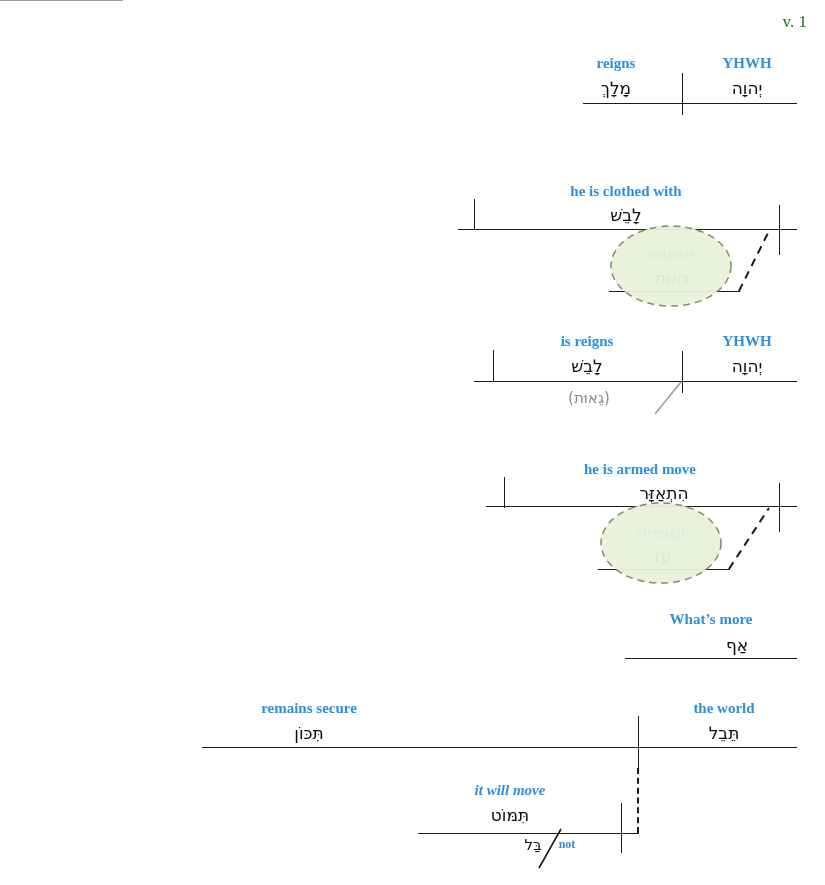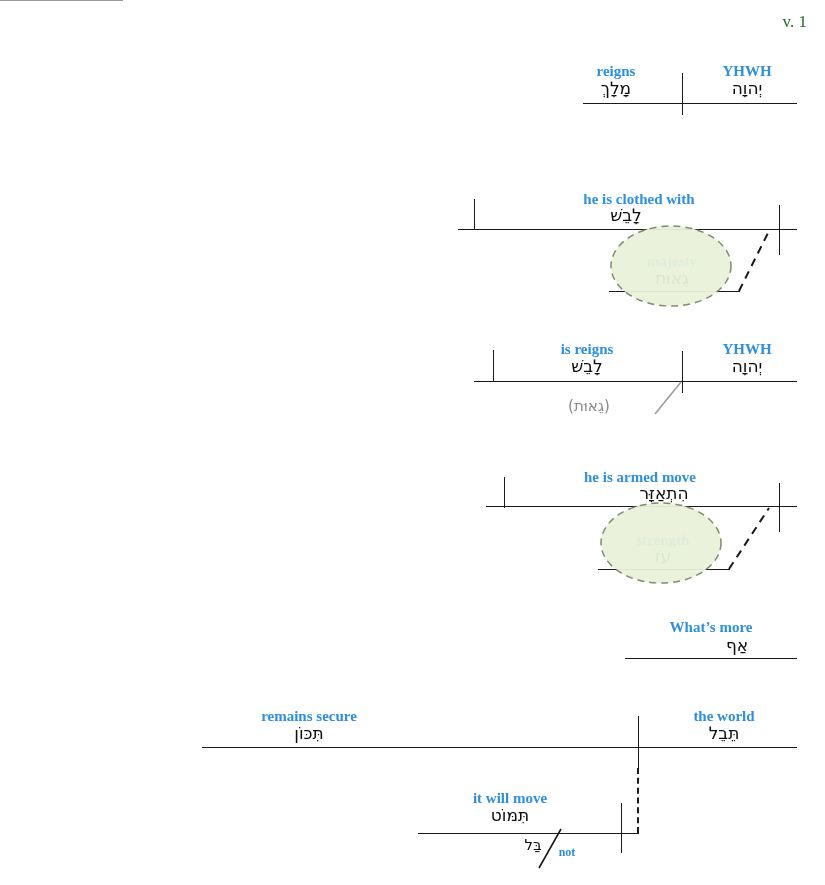--- a/index.html
+++ b/index.html
@@ -20,21 +20,20 @@
   }
   
   .gloss {
     position: absolute;
     color: #2e8fe0;
     font-family: "Liberation Serif", serif;
     font-weight: bold;
     font-size: 15px;
     white-space: nowrap;
     text-align: right;
-    margin-top: 8px;
   }
   .hebrew {
     position: absolute;
     color: #0d0d0d;
     font-family: "DejaVu Sans", sans-serif;
     font-size: 17px;
     direction: rtl;
     white-space: nowrap;
     text-align: left;
   }
@@ -98,42 +97,42 @@
 
     <div class="gloss centered" style="left:747px; top:55px;">YHWH</div>
     <div class="hebrew centered" style="left:747px; top:78px;">יְהוָה</div>
   </div>
 
   <div>
     <div class="hline" style="left:458px; top:229px; width:339px;"></div>
     <div class="vline" style="left:474px; top:199px; height:31px;"></div>
     <div class="vline" style="left:779px; top:205px; height:50px;"></div>
 
-    <div class="gloss centered" style="left:639px; top:183px;">he is clothed with</div>
+    <div class="gloss centered" style="left:626px; top:183px;">he is clothed with</div>
     <div class="hebrew centered" style="left:626px; top:205px;">לָבֵשׁ</div>
 
     <div class="hline" style="left:609px; top:291px; width:131px;"></div>
 
     <div class="gloss centered" style="left:672px; top:245px;">majesty</div>
     <div class="hebrew centered" style="left:672px; top:268px;">גֵאוּת</div>
   </div>
 
   <div>
     <div class="hline" style="left:474px; top:381px; width:323px;"></div>
     <div class="vline" style="left:493px; top:350px; height:32px;"></div>
     <div class="vline" style="left:682px; top:351px; height:42px;"></div>
 
     <div class="gloss centered" style="left:587px; top:333px;">is reigns</div>
     <div class="hebrew centered" style="left:587px; top:356px;">לָבֵשׁ</div>
 
     <div class="gloss centered" style="left:747px; top:333px;">YHWH</div>
     <div class="hebrew centered" style="left:747px; top:356px;">יְהוָה</div>
 
     <div class="hline-ghost" style="left:533px; top:414px; width:123px;"></div>
-    <div class="hebrew hebrew-sm hebrew-ghost centered" style="left:589px; top:389px;margin-top:8px;">(גֵאוּת)</div>
+    <div class="hebrew hebrew-sm hebrew-ghost centered" style="left:589px; top:389px;">(גֵאוּת)</div>
   </div>
 
   <div>
     <div class="hline" style="left:486px; top:506px; width:311px;"></div>
     <div class="vline" style="left:504px; top:477px; height:31px;"></div>
     <div class="vline" style="left:779px; top:483px; height:49px;"></div>
 
     <div class="gloss centered" style="left:640px; top:461px;">he is armed move</div>
     <div class="hebrew centered" style="left:664px; top:483px;">הִתְאַזָּר</div>
 
@@ -158,21 +157,21 @@
 
     <div class="gloss centered" style="left:724px; top:700px;">the world</div>
     <div class="hebrew centered" style="left:724px; top:723px;">תֵּבֵל</div>
   </div>
 
   <div>
     <div class="vline-dashed" style="left:637px; top:768px; height:65px;"></div>
     <div class="hline" style="left:418px; top:833px; width:221px;"></div>
     <div class="vline" style="left:621px; top:803px; height:50px;"></div>
 
-    <div class="gloss centered" style="left:510px; top:782px;">it will move</div>
+    <div class="gloss centered" style="left:510px; top:782px;font-style:italic;">it will move</div>
     <div class="hebrew centered" style="left:510px; top:805px;">תִּמּוֹט</div>
 
     <div class="hebrew hebrew-sm centered" style="left:533px; top:836px;">בַּל</div>
     <div class="gloss centered" style="left:567px; top:837px; font-size:12px;">not</div>
   </div>
 
   <svg class="svg-layer" viewBox="0 0 825 885" xmlns="http://www.w3.org/2000/svg">
 
     <ellipse cx="671" cy="266" rx="60" ry="40" fill="#e9f1da" fill-opacity="0.95" stroke="#808b6d" stroke-width="1.5" stroke-dasharray="7 5"></ellipse>
 

